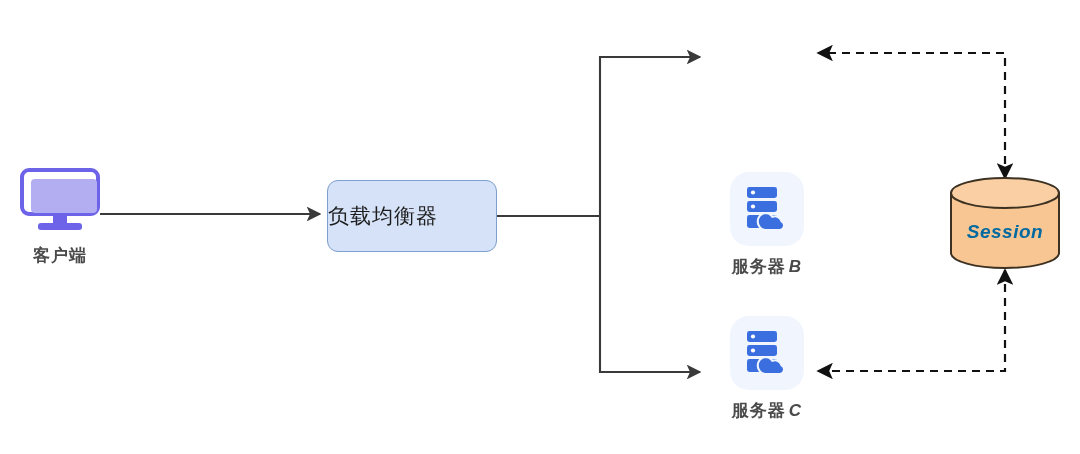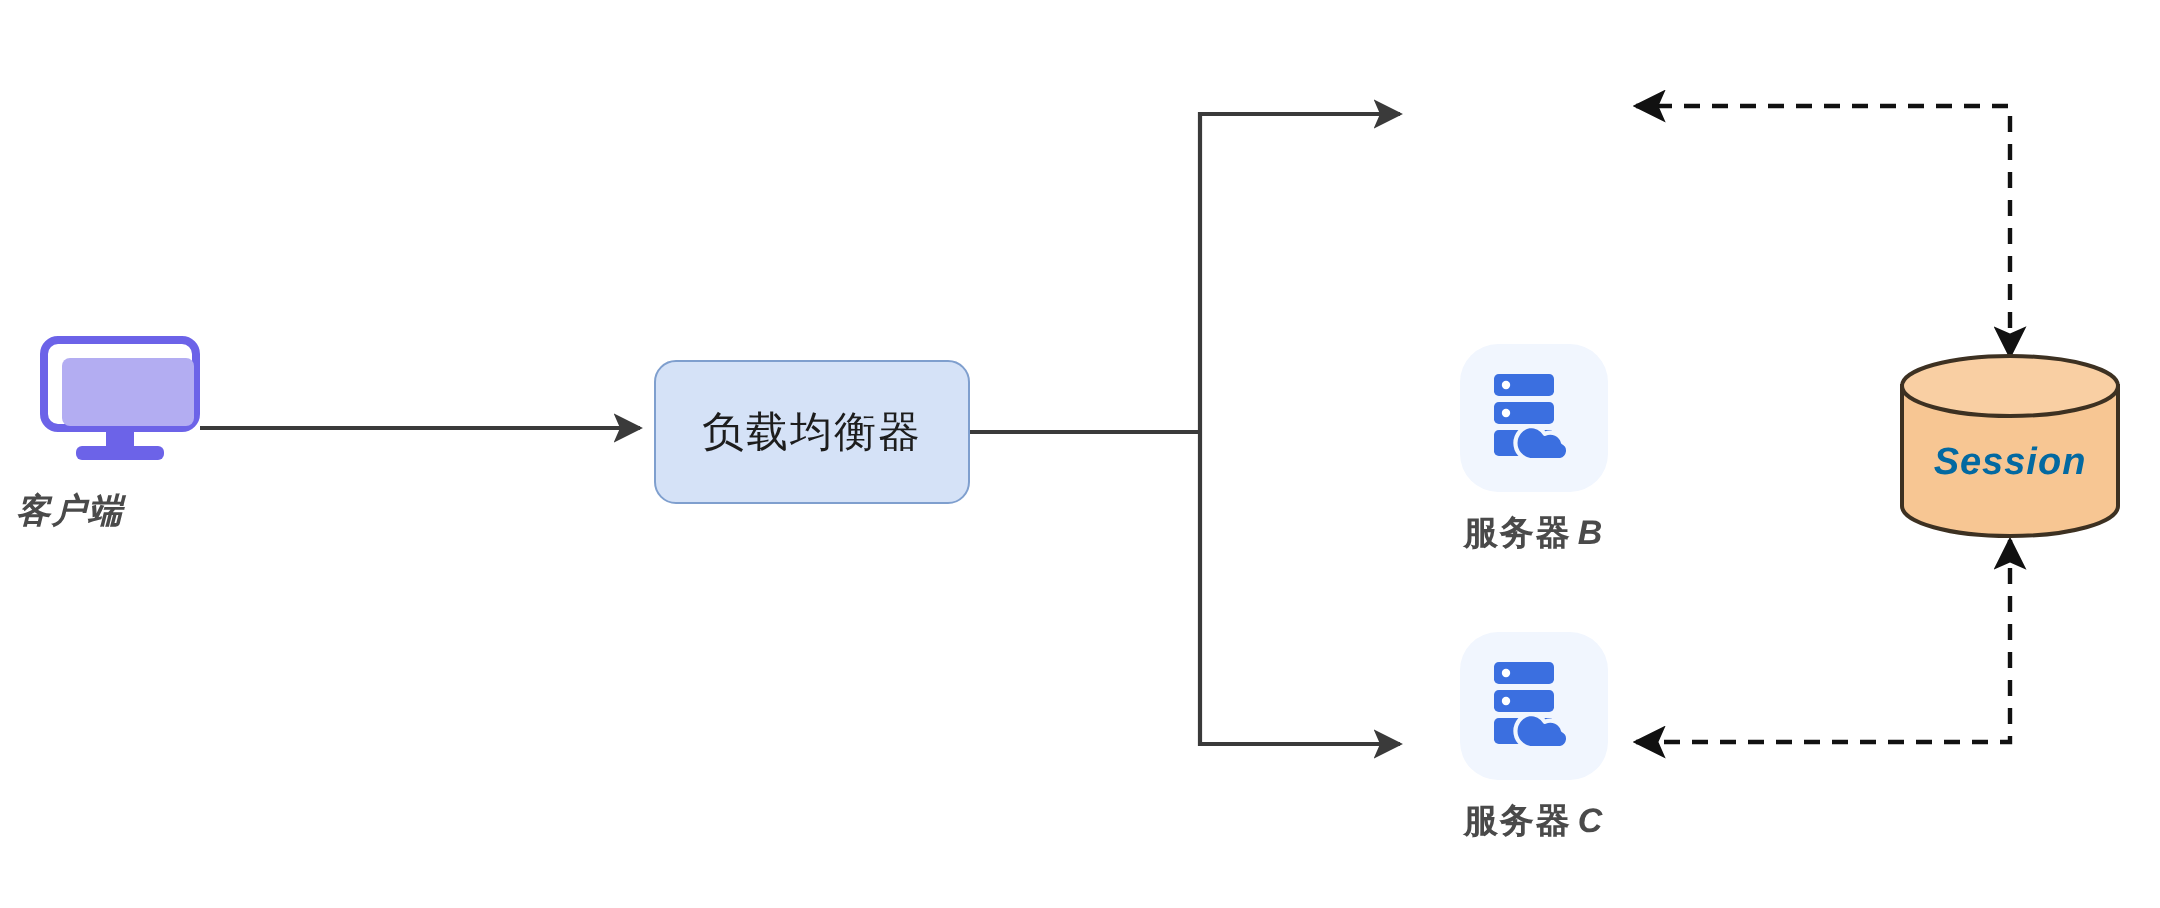--- a/index.html
+++ b/index.html
@@ -25,21 +25,21 @@
     height: 454px;
     pointer-events: none;
   }
 
   
   .node-client {
     position: absolute;
     left: 8px;
     top: 168px;
     width: 104px;
-    font-style: italic;
+    text-align: center;
   }
   .monitor {
     position: relative;
     width: 80px;
     height: 62px;
     margin: 0 auto;
   }
   .monitor-screen {
     position: absolute;
     left: 0;
@@ -83,29 +83,28 @@
     font-weight: bold;
     color: #4a4a4a;
     letter-spacing: 1px;
   }
 
   
   .node-lb {
     position: absolute;
     left: 327px;
     top: 180px;
-    width: 158px;
+    width: 170px;
     height: 72px;
     box-sizing: border-box;
     border: 1.4px solid #7f9fce;
     border-radius: 11px;
     background: #d5e2f7;
     display: flex;
     align-items: center;
-    justify-content: center;
   }
   .lb-text {
     font-size: 21px;
     color: #1d1d1d;
     letter-spacing: 1px;
   }
 
   
   .node-server {
     position: absolute;

